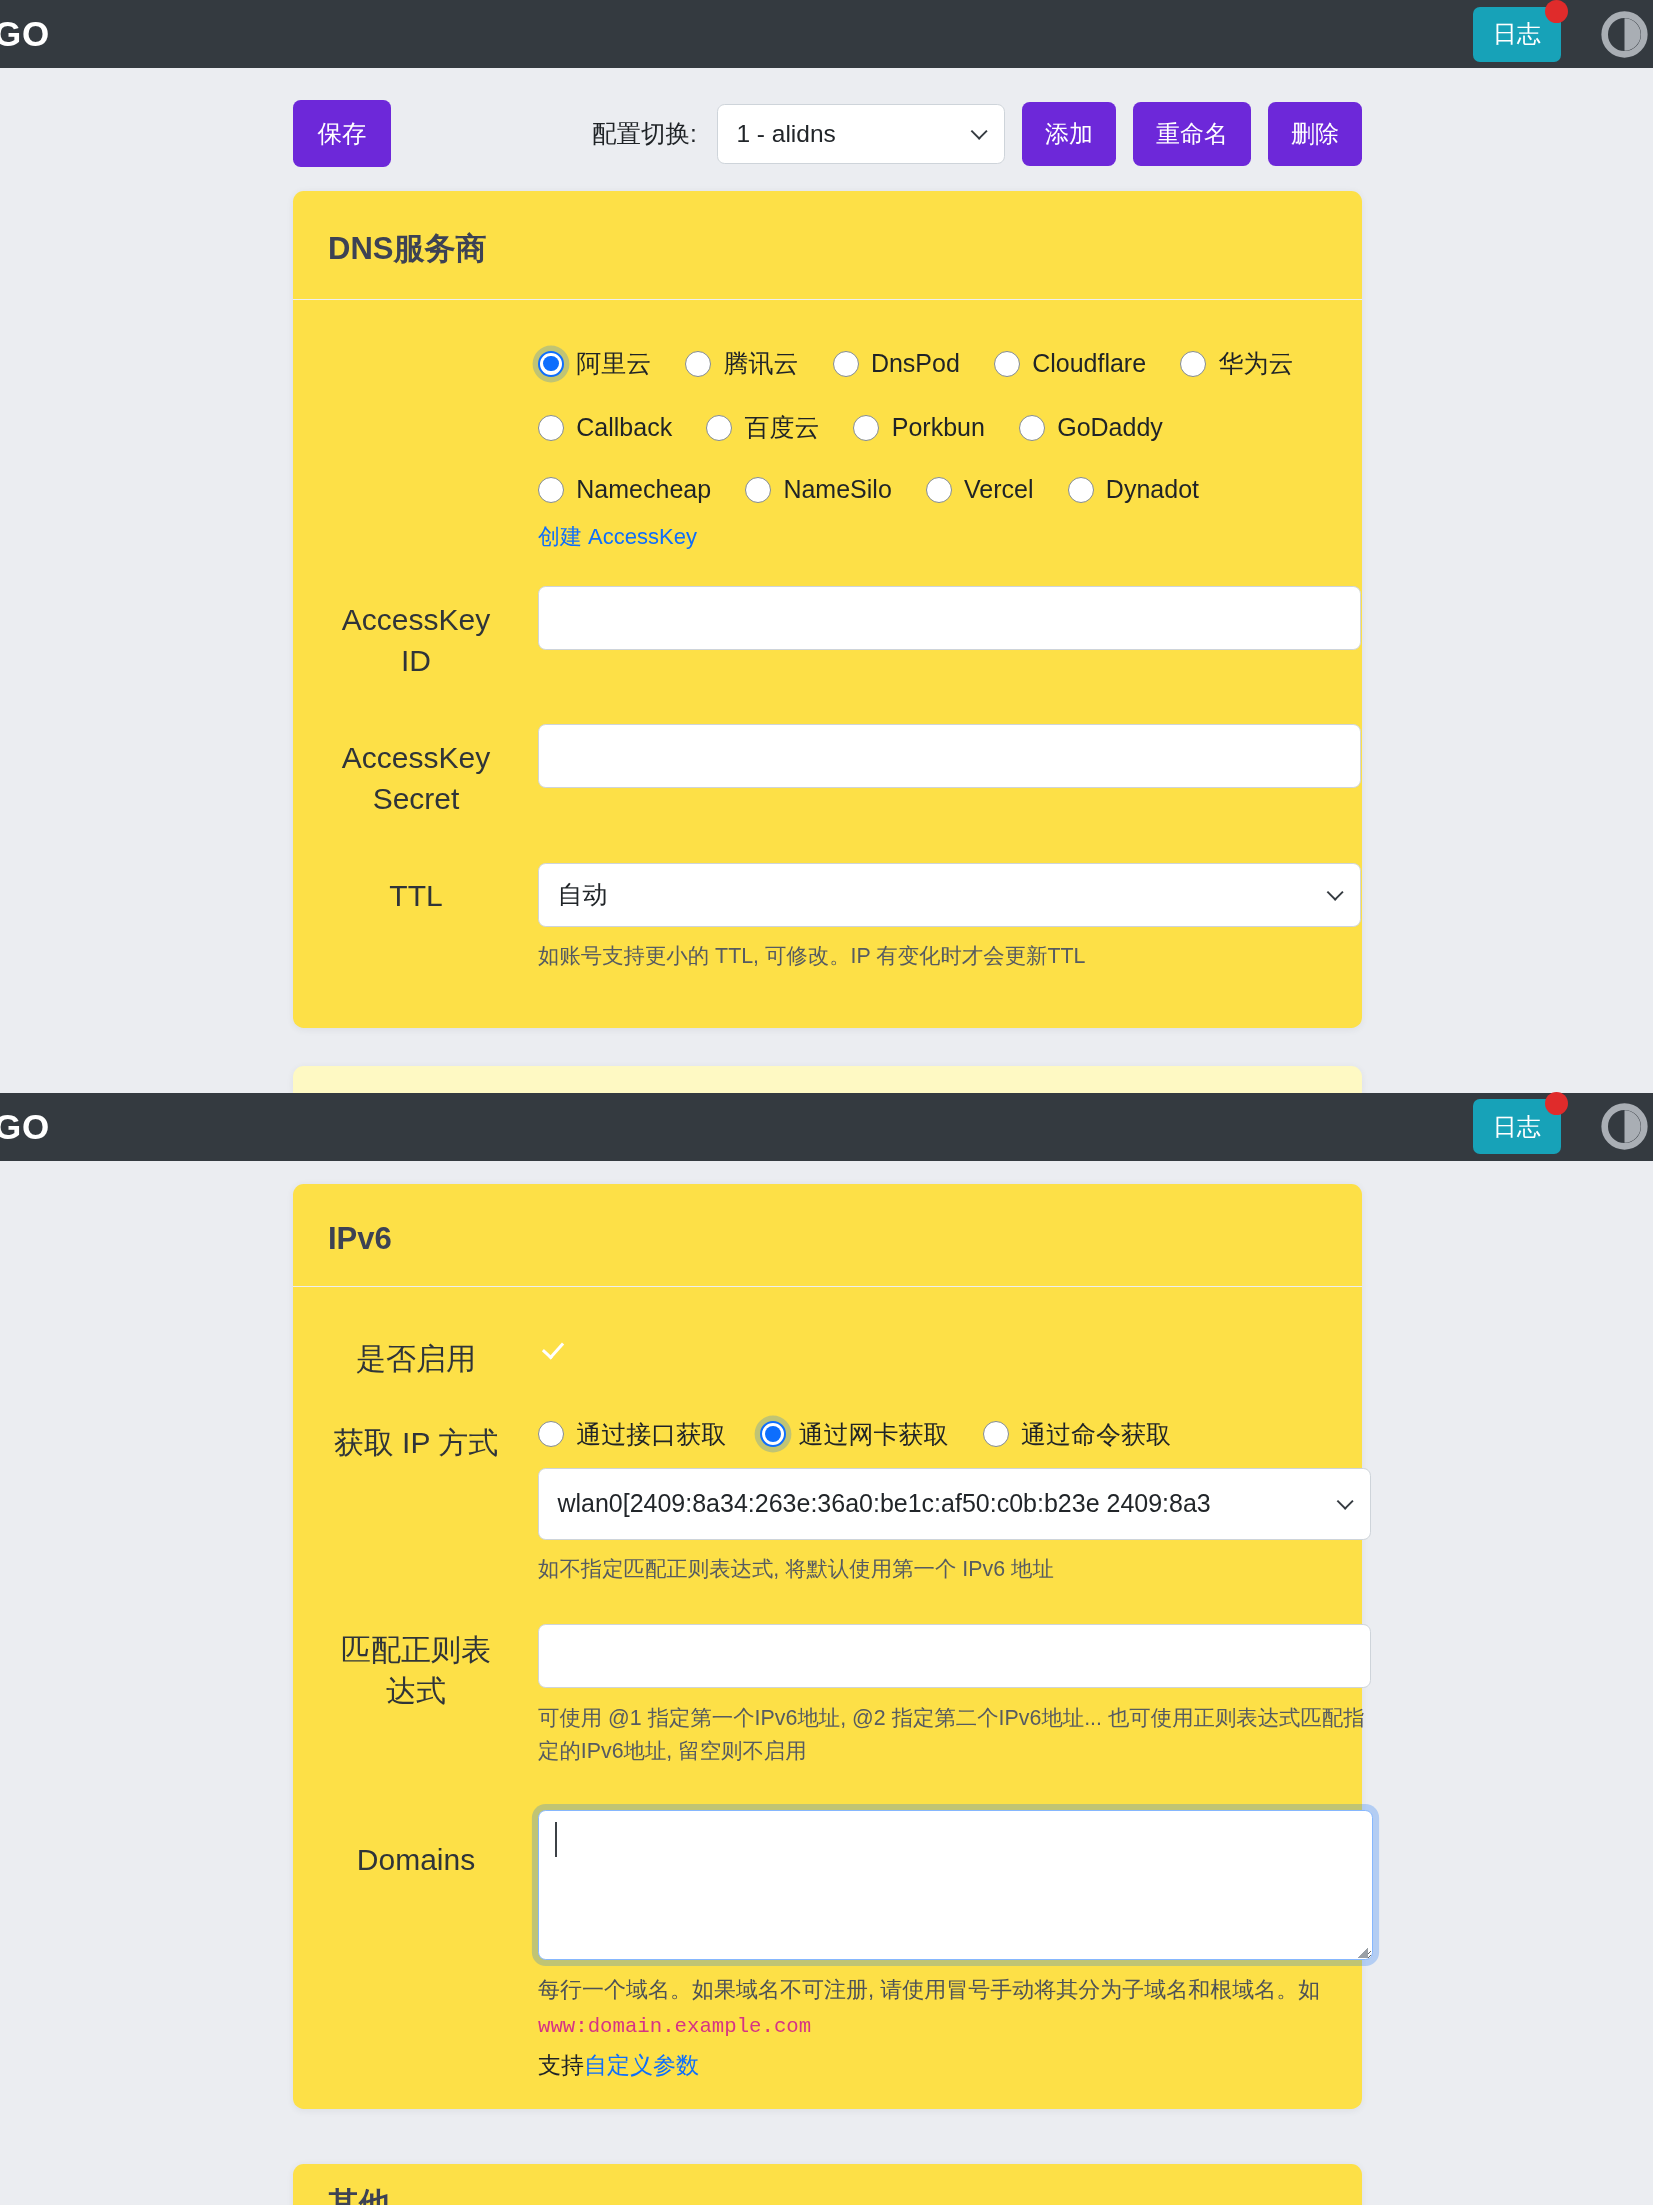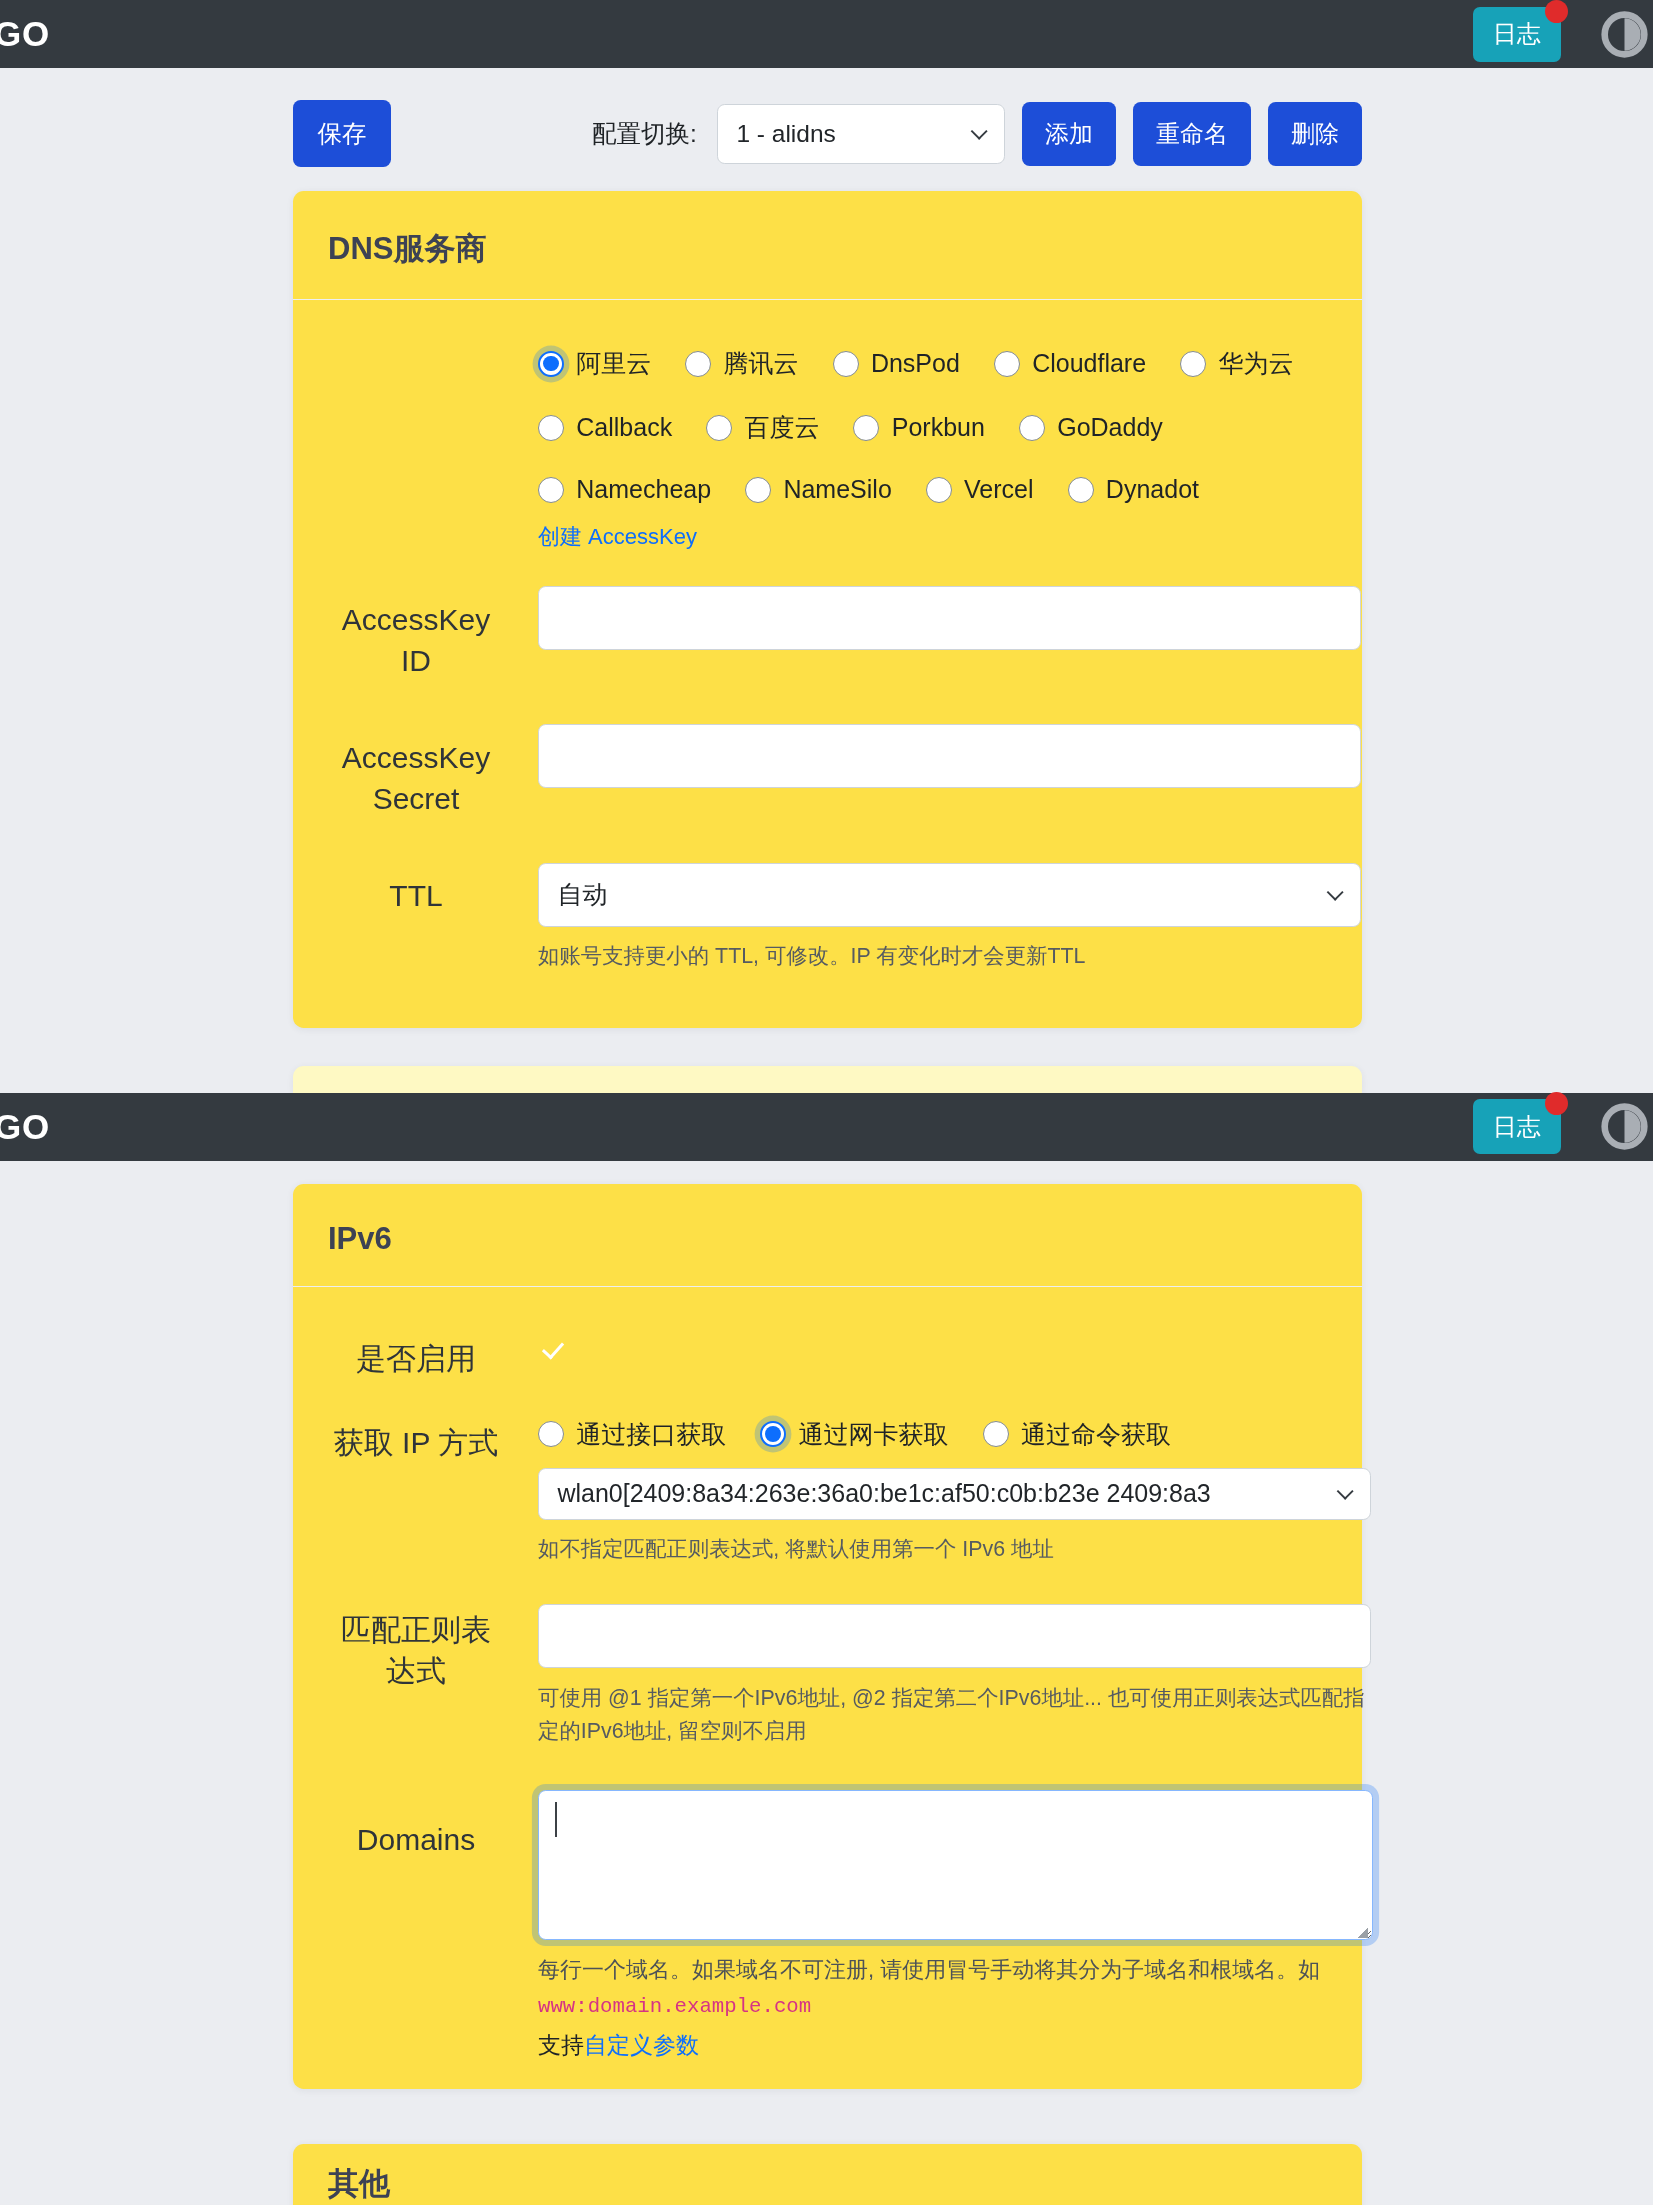--- a/index.html
+++ b/index.html
@@ -26,21 +26,21 @@
   .btn-log .dot {
     position:absolute; top:-6.9px; right:-6.9px; width:23px; height:23px;
     border-radius:50%; background:#e02b2b;
   }
   .theme-icon { width:47px; height:47px; margin-right:-13.8px; flex:none; }
   
   .container { width:1069px; margin-left:293px; }
   
   .toolbar { display:flex; align-items:center; margin-top:34px; height:63px; }
   .btn-primary {
-    background:#1d4ed8; color:#fff; border:none; border-radius:7.7px;
+    background:#6d28d9; color:#fff; border:none; border-radius:7.7px;
     font-size:24px; font-family:Liberation Mono, monospace; cursor:pointer; padding:16px 23px;
   }
   .btn-save { padding:17px 24.5px; font-size:24.5px; }
   .toolbar-right { margin-left:auto; display:flex; align-items:center; gap:17px; }
   .switch-label { font-size:24.5px; color:#1f2327; margin-right:3.1px; }
   .select {
     position:relative; background:#fff; border:1.5px solid #ced4da; border-radius:7.7px;
     display:flex; align-items:center; padding:0 49px 0 18.4px; height:60px;
     font-size:24.5px; color:#212529; cursor:pointer;
   }
@@ -288,21 +288,21 @@
               </label>
             <label class="radio-item">
                 <span class="radio checked"></span>
                 <span>通过网卡获取</span>
               </label>
             <label class="radio-item">
                 <span class="radio"></span>
                 <span>通过命令获取</span>
               </label>
           </div>
-          <div class="select wide" style="height:52px; font-size:25px;">
+          <div class="select wide" style="height:72px; font-size:25px;">
             <span class="sel-val">wlan0[2409:8a34:263e:36a0:be1c:af50:c0b:b23e 2409:8a3</span>
             <span class="chev"></span>
           </div>
           <div class="help">如不指定匹配正则表达式, 将默认使用第一个 IPv6 地址</div>
         </div>
       </div>
 
       <div class="frow" style="margin-bottom:41px;">
         <div class="flabel tight">匹配正则表达式</div>
         <div>

